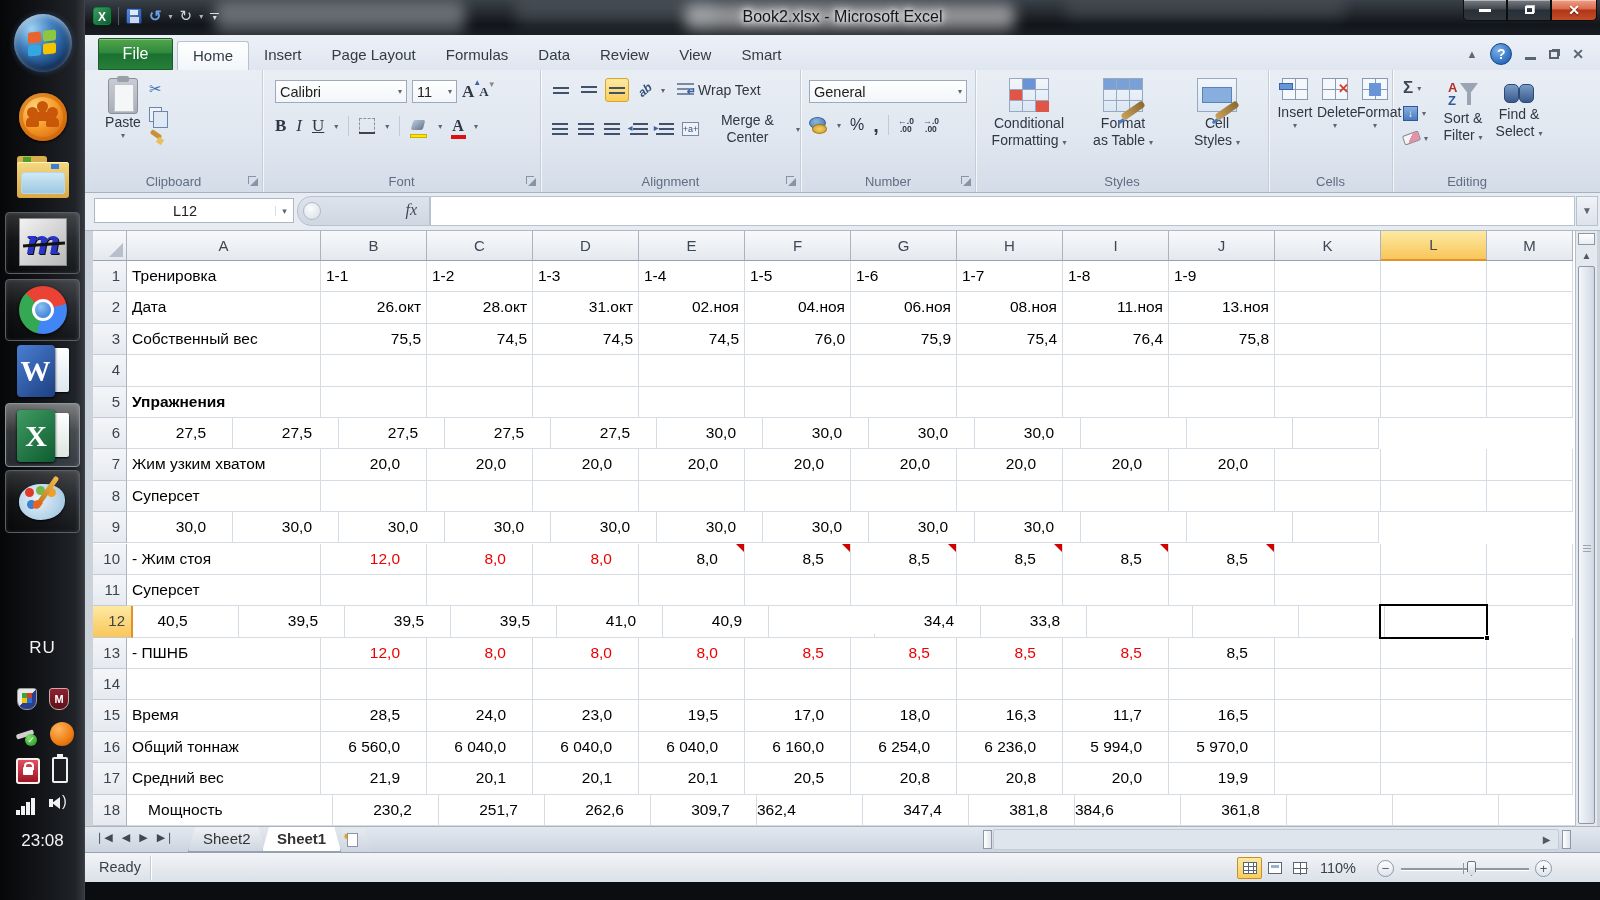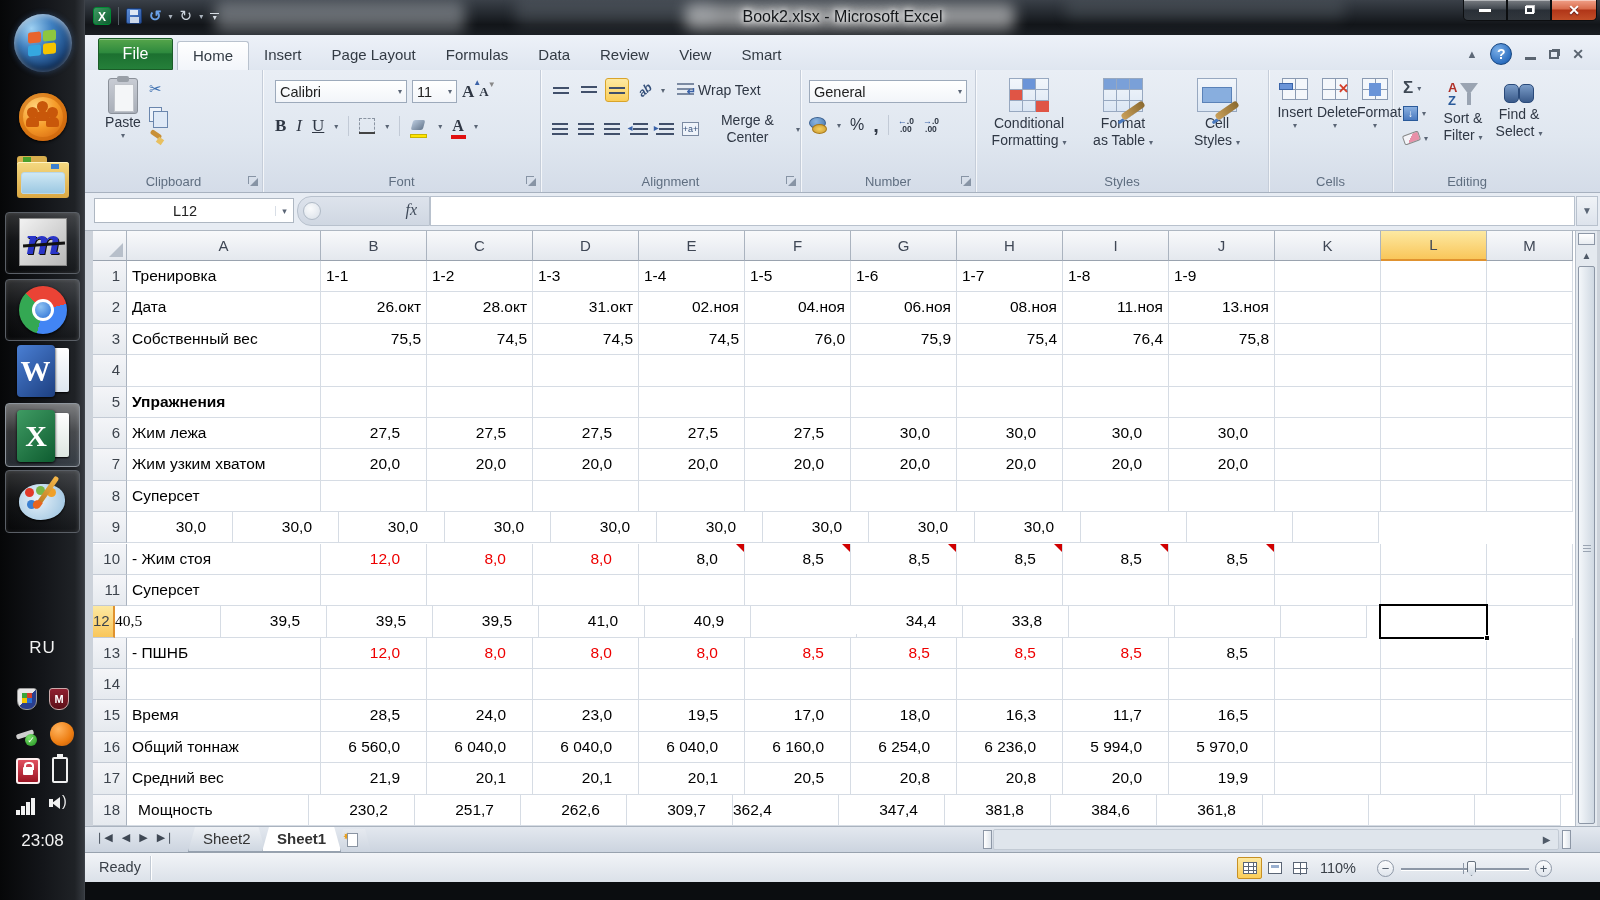--- a/index.html
+++ b/index.html
@@ -759,21 +759,20 @@
             <div class="cell" style="width: 106px; line-height: 30.39px;"></div>
             <div class="cell" style="width: 106px; line-height: 30.39px;"></div>
             <div class="cell" style="width: 106px; line-height: 30.39px;"></div>
             <div class="cell" style="width: 106px; line-height: 30.39px;"></div>
             <div class="cell" style="width: 106px; line-height: 30.39px;"></div>
             <div class="cell" style="width: 106px; line-height: 30.39px;"></div>
             <div class="cell" style="width: 86px; line-height: 30.39px;"></div>
           </div>
           <div class="grow" style="top: 186.95px; height: 31.39px;">
             <div class="rn" style="width: 34px; line-height: 30.39px;">6</div>
-            <div class="cell" style="width: 194px; line-height: 30.39px; padding-left: 5px;">Жим лежа</div>
             <div class="cell" style="width: 106px; line-height: 30.39px; text-align: right; padding-right: 26px;">27,5</div>
             <div class="cell" style="width: 106px; line-height: 30.39px; text-align: right; padding-right: 26px;">27,5</div>
             <div class="cell" style="width: 106px; line-height: 30.39px; text-align: right; padding-right: 26px;">27,5</div>
             <div class="cell" style="width: 106px; line-height: 30.39px; text-align: right; padding-right: 26px;">27,5</div>
             <div class="cell" style="width: 106px; line-height: 30.39px; text-align: right; padding-right: 26px;">27,5</div>
             <div class="cell" style="width: 106px; line-height: 30.39px; text-align: right; padding-right: 26px;">30,0</div>
             <div class="cell" style="width: 106px; line-height: 30.39px; text-align: right; padding-right: 26px;">30,0</div>
             <div class="cell" style="width: 106px; line-height: 30.39px; text-align: right; padding-right: 26px;">30,0</div>
             <div class="cell" style="width: 106px; line-height: 30.39px; text-align: right; padding-right: 26px;">30,0</div>
             <div class="cell" style="width: 106px; line-height: 30.39px;"></div>
@@ -853,22 +852,22 @@
             <div class="cell" style="width: 106px; line-height: 30.39px;"></div>
             <div class="cell" style="width: 106px; line-height: 30.39px;"></div>
             <div class="cell" style="width: 106px; line-height: 30.39px;"></div>
             <div class="cell" style="width: 106px; line-height: 30.39px;"></div>
             <div class="cell" style="width: 106px; line-height: 30.39px;"></div>
             <div class="cell" style="width: 106px; line-height: 30.39px;"></div>
             <div class="cell" style="width: 106px; line-height: 30.39px;"></div>
             <div class="cell" style="width: 86px; line-height: 30.39px;"></div>
           </div>
           <div class="grow" style="top: 375.29px; height: 31.39px;">
-            <div class="rn sel" style="width: 22px; line-height: 30.39px;">12</div>
-            <div class="cell" style="width: 106px; line-height: 30.39px; text-align: left; padding-right: 26px; font-family: Liberation Serif, serif;">40,5</div>
+            <div class="rn sel" style="width: 40px; line-height: 30.39px;">12</div>
+            <div class="cell" style="width: 106px; line-height: 30.39px; text-align: center; padding-right: 26px;">40,5</div>
             <div class="cell" style="width: 106px; line-height: 30.39px; text-align: right; padding-right: 26px;">39,5</div>
             <div class="cell" style="width: 106px; line-height: 30.39px; text-align: right; padding-right: 26px;">39,5</div>
             <div class="cell" style="width: 106px; line-height: 30.39px; text-align: right; padding-right: 26px;">39,5</div>
             <div class="cell" style="width: 106px; line-height: 30.39px; text-align: right; padding-right: 26px;">41,0</div>
             <div class="cell" style="width: 106px; line-height: 30.39px; text-align: right; padding-right: 26px;">40,9</div>
             <div class="cell" style="width: 106px; line-height: 30.39px; text-align: right; padding-right: 26px; margin-top: 28px;">40,4</div>
             <div class="cell" style="width: 106px; line-height: 30.39px; text-align: right; padding-right: 26px;">34,4</div>
             <div class="cell" style="width: 106px; line-height: 30.39px; text-align: right; padding-right: 26px;">33,8</div>
             <div class="cell" style="width: 106px; line-height: 30.39px;"></div>
             <div class="cell" style="width: 106px; line-height: 30.39px;"></div>
@@ -949,29 +948,29 @@
             <div class="cell" style="width: 106px; line-height: 30.39px; text-align: right; padding-right: 26px;">20,8</div>
             <div class="cell" style="width: 106px; line-height: 30.39px; text-align: right; padding-right: 26px;">20,8</div>
             <div class="cell" style="width: 106px; line-height: 30.39px; text-align: right; padding-right: 26px;">20,0</div>
             <div class="cell" style="width: 106px; line-height: 30.39px; text-align: right; padding-right: 26px;">19,9</div>
             <div class="cell" style="width: 106px; line-height: 30.39px;"></div>
             <div class="cell" style="width: 106px; line-height: 30.39px;"></div>
             <div class="cell" style="width: 86px; line-height: 30.39px;"></div>
           </div>
           <div class="grow" style="top: 563.63px; height: 31.39px;">
             <div class="rn" style="width: 34px; line-height: 30.39px;">18</div>
-            <div class="cell" style="width: 182px; line-height: 30.39px; padding-left: 11px;">Мощность</div>
+            <div class="cell" style="width: 206px; line-height: 30.39px; padding-left: 21px;">Мощность</div>
             <div class="cell" style="width: 106px; line-height: 30.39px; text-align: right; padding-right: 26px;">230,2</div>
             <div class="cell" style="width: 106px; line-height: 30.39px; text-align: right; padding-right: 26px;">251,7</div>
             <div class="cell" style="width: 106px; line-height: 30.39px; text-align: right; padding-right: 26px;">262,6</div>
             <div class="cell" style="width: 106px; line-height: 30.39px; text-align: right; padding-right: 26px;">309,7</div>
             <div class="cell" style="width: 106px; line-height: 30.39px; text-align: left; padding-right: 26px;">362,4</div>
             <div class="cell" style="width: 106px; line-height: 30.39px; text-align: right; padding-right: 26px;">347,4</div>
             <div class="cell" style="width: 106px; line-height: 30.39px; text-align: right; padding-right: 26px;">381,8</div>
-            <div class="cell" style="width: 106px; line-height: 30.39px; text-align: right; padding-right: 26px;">384,6</div>
+            <div class="cell" style="width: 106px; line-height: 30.39px; padding-right: 26px;">384,6</div>
             <div class="cell" style="width: 106px; line-height: 30.39px; text-align: right; padding-right: 26px;">361,8</div>
             <div class="cell" style="width: 106px; line-height: 30.39px;"></div>
             <div class="cell" style="width: 106px; line-height: 30.39px;"></div>
             <div class="cell" style="width: 86px; line-height: 30.39px;"></div>
           </div>
         </div>
       <div id="selbox" style="left: 1286px; top: 373.29px; width: 109px; height: 34.39px;">
           <div class="fh"></div>
         </div>
     </div>

